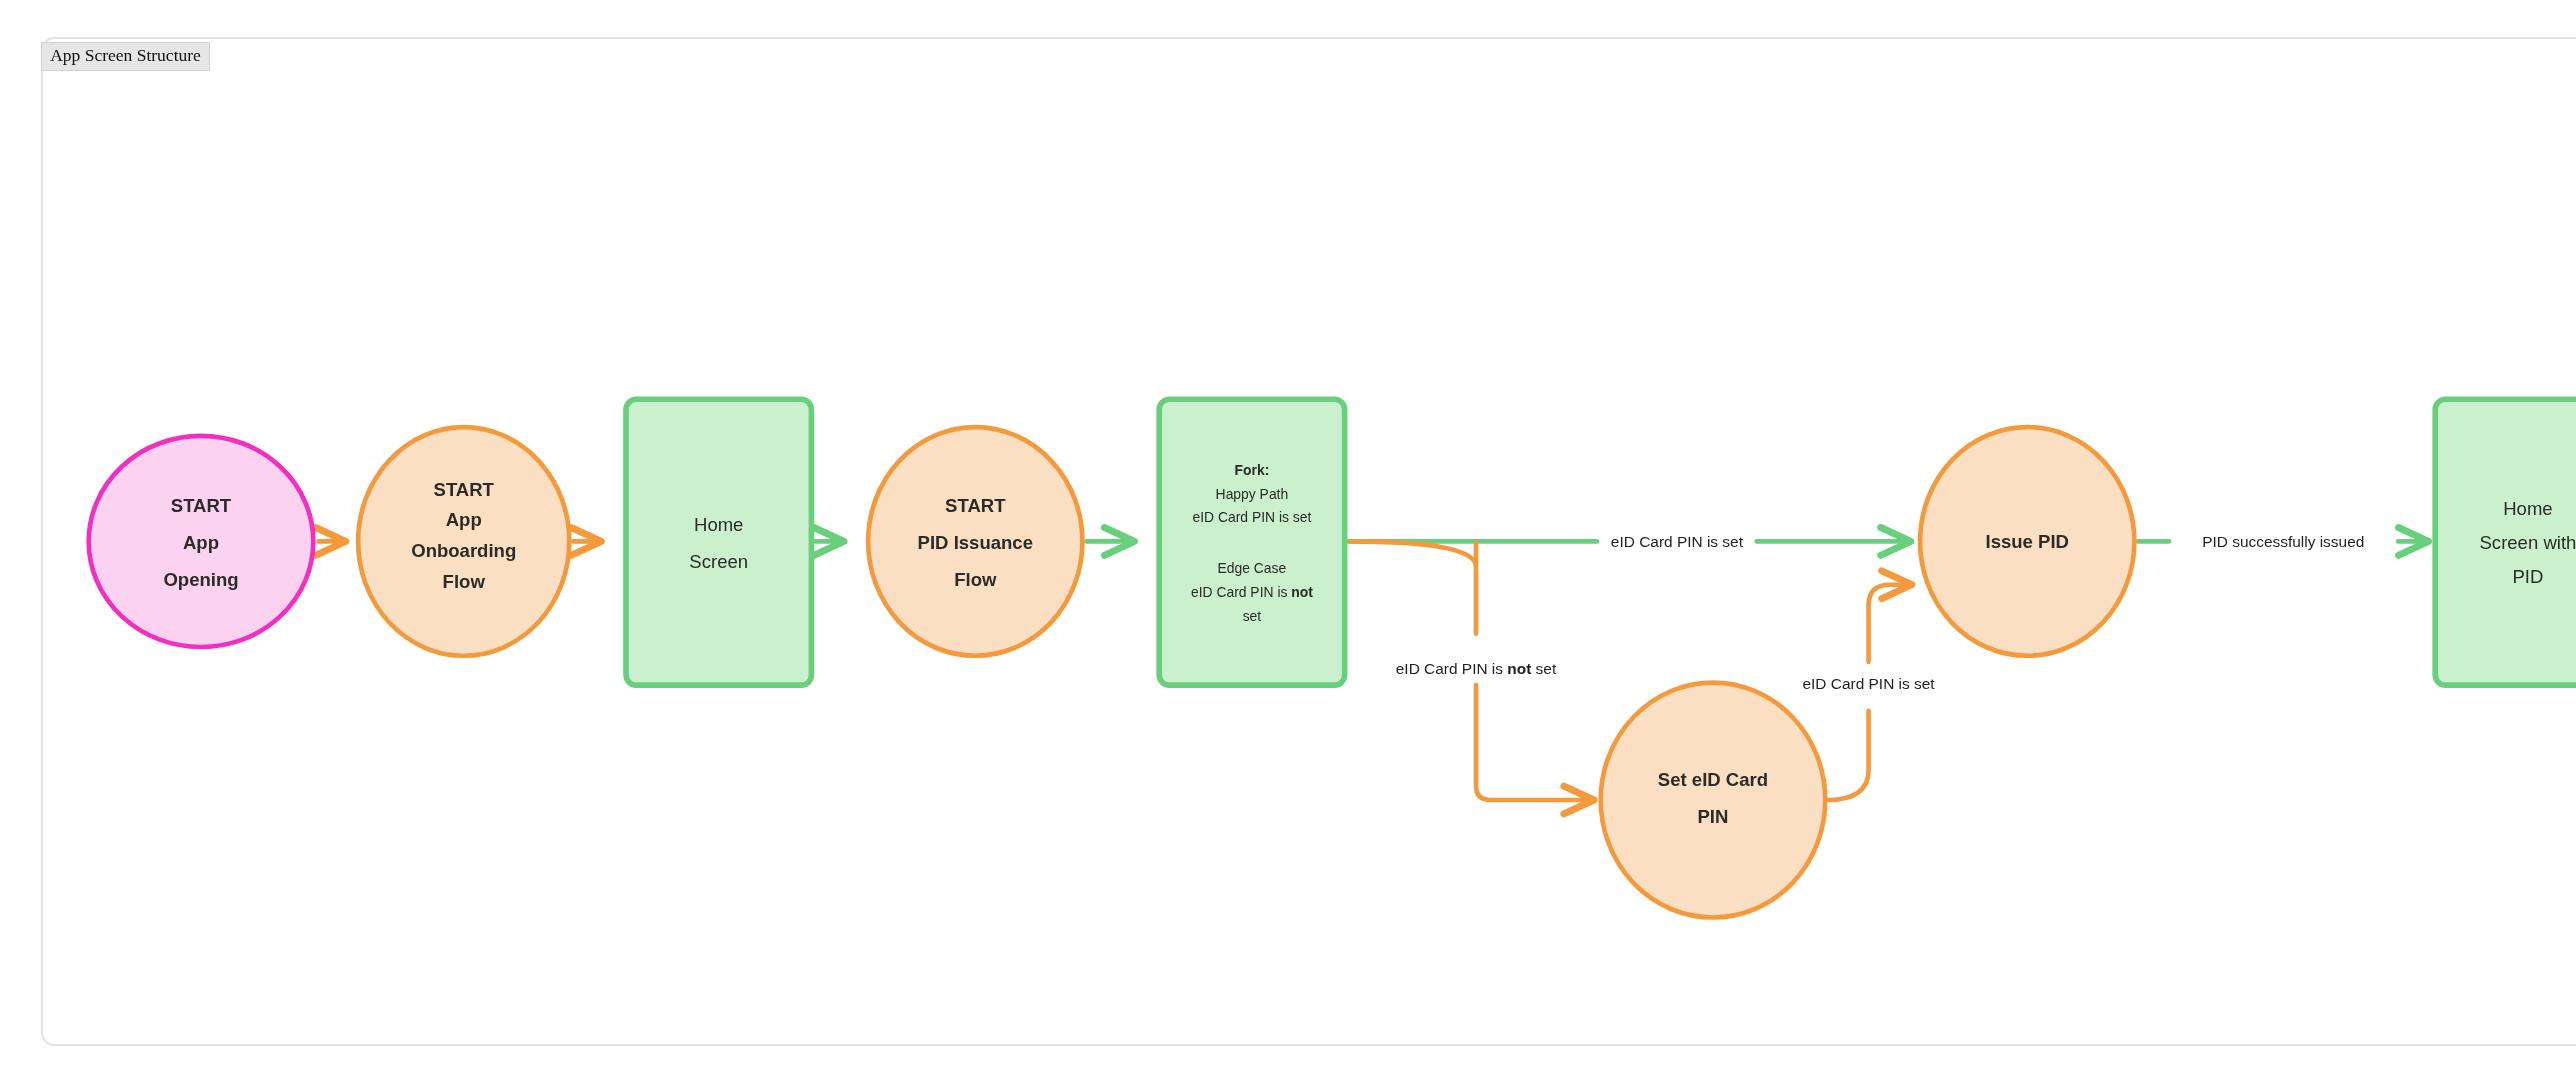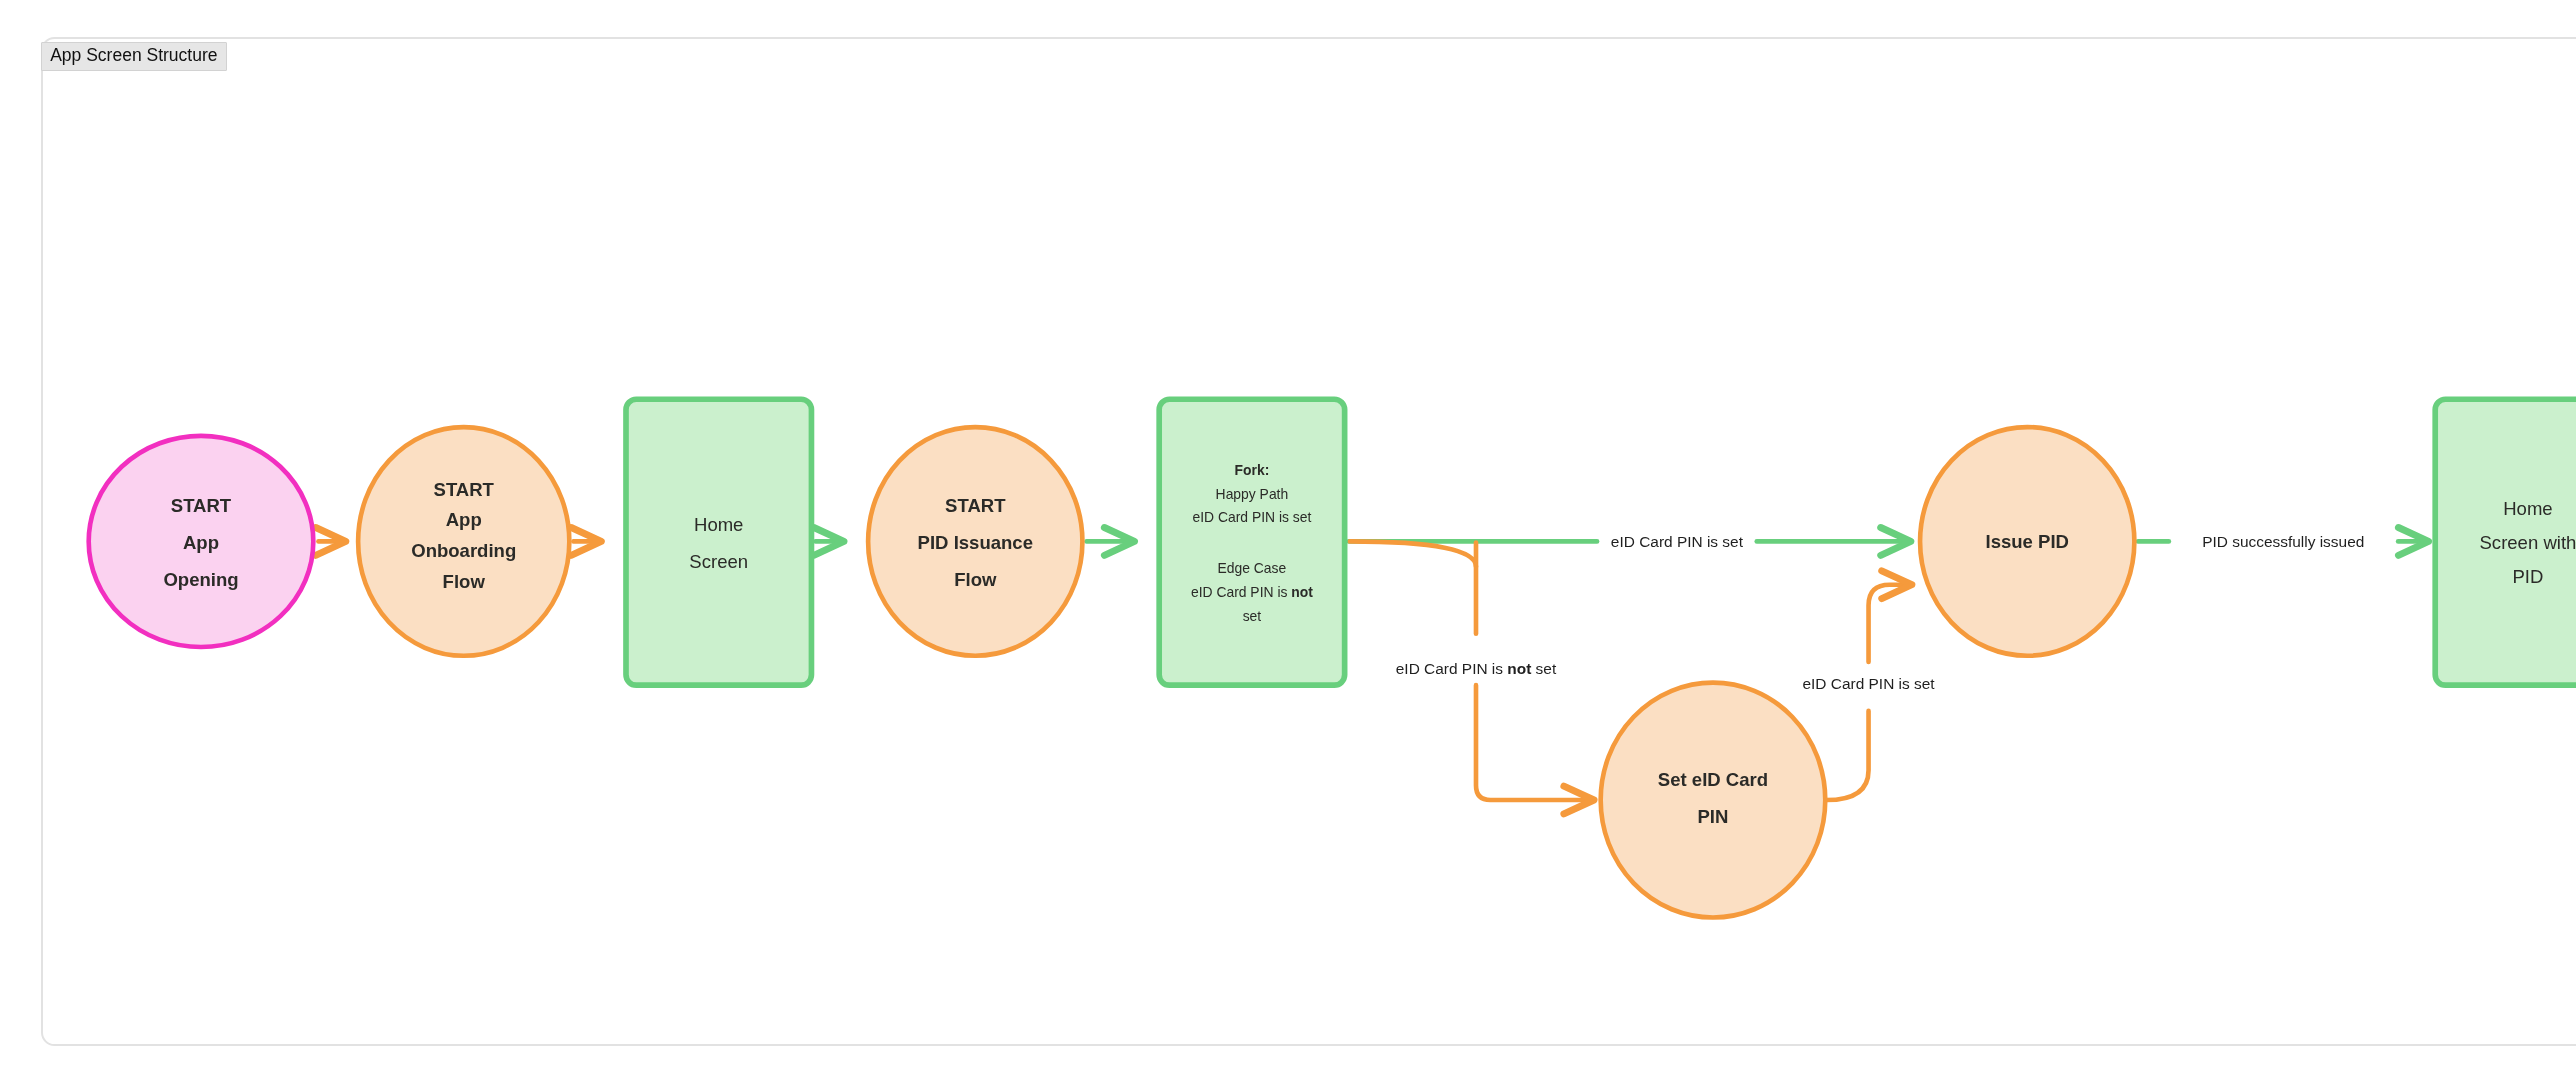--- a/index.html
+++ b/index.html
@@ -32,20 +32,21 @@
     top: 42px;
     background: #e6e6e6;
     border: 1.5px solid #d2d2d2;
     border-radius: 1px;
     padding: 4.1px 8.2px 5.2px 8.2px;
     font-size: 17.5px;
     line-height: 1;
     color: #111111;
     white-space: nowrap;
     z-index: 5;
+    font-family: Liberation Serif, serif;
   }
   svg.board {
     position: absolute;
     left: 0;
     top: 0;
     width: 3360px;
     height: 1088px;
   }
   .nlabel {
     font-family: "Liberation Sans", sans-serif;

